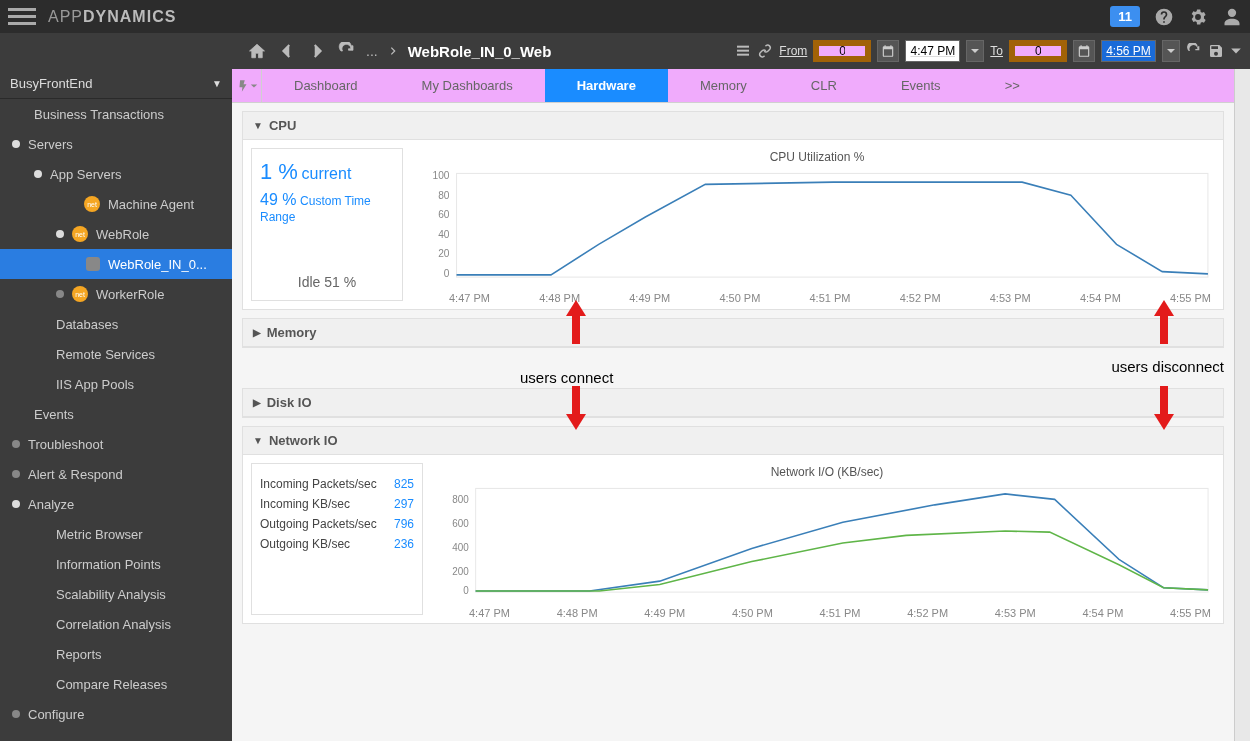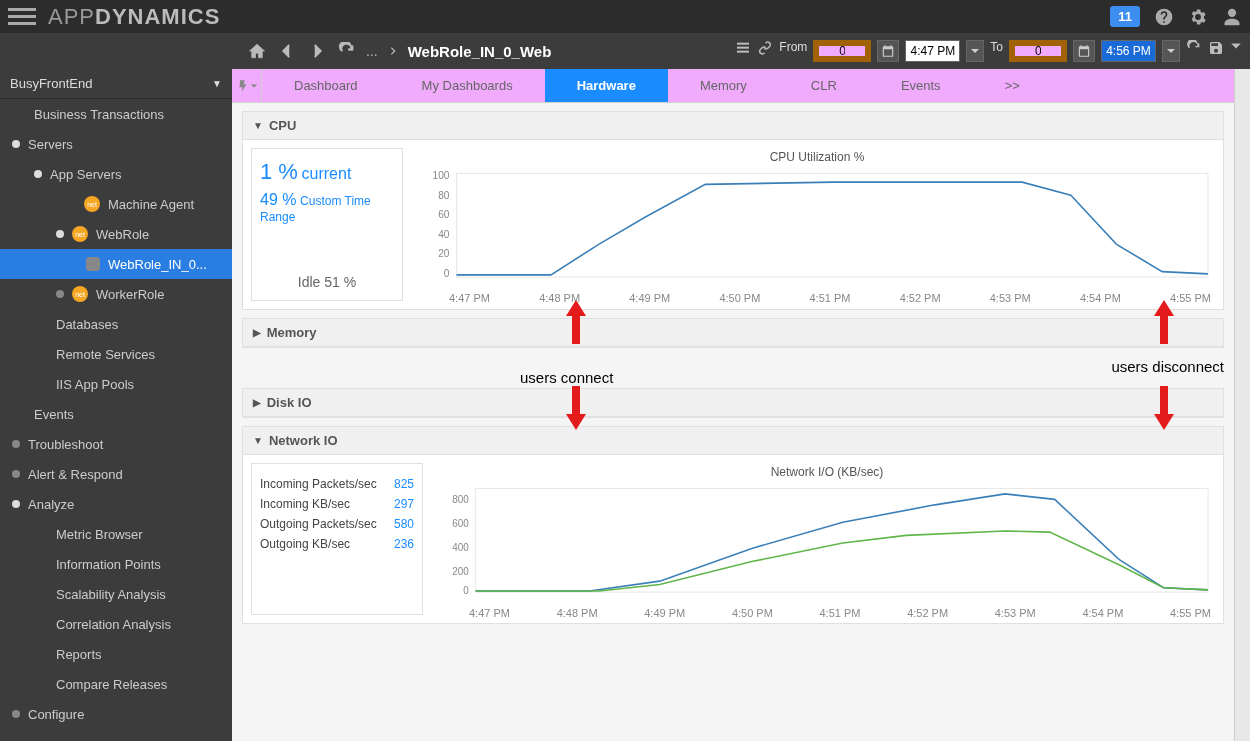--- a/index.html
+++ b/index.html
@@ -2,33 +2,33 @@
 <html><head>
 <meta charset="utf-8">
 <style>
 * { box-sizing: border-box; margin: 0; padding: 0; font-family: Arial, sans-serif; }
 html, body { width: 1250px; height: 741px; background: #fff; overflow: hidden; }
 
 
 .topbar { height: 33px; background: #2c2c2c; display: flex; align-items: center; padding: 0 8px; color: #aaa; }
 .hamburger { width: 28px; height: 28px; display: flex; flex-direction: column; justify-content: center; gap: 4px; cursor: pointer; margin-right: 12px; }
 .hamburger span { height: 3px; background: #aaa; }
-.brand { font-size: 22px; letter-spacing: 1px; font-weight: 300; color: #999; }
+.brand { font-size: 16px; letter-spacing: 1px; font-weight: 300; color: #999; }
 .brand b { font-weight: 700; color: #bbb; }
 .topbar-right { margin-left: auto; display: flex; align-items: center; gap: 14px; }
 .badge { background: #3c8ff0; color: #fff; padding: 3px 8px; border-radius: 3px; font-size: 13px; font-weight: bold; }
 .topicon { width: 20px; height: 20px; fill: #aaa; cursor: pointer; }
 
 
 .crumbbar { height: 36px; background: #3c3c3c; display: flex; align-items: center; padding: 0 8px; color: #ccc; gap: 10px; }
 .crumb-icons { display:flex; gap:12px; align-items:center; margin-left: 240px;}
 .crumb-icons svg { width:18px; height:18px; fill:#bbb; cursor:pointer; stroke:#bbb;}
 .crumb-text { color: #bbb; font-size: 14px; }
 .crumb-title { color: #fff; font-weight: bold; font-size: 15px; }
-.crumb-right { margin-left: auto; display: flex; gap: 6px; font-size: 12px; color:#ddd;}
+.crumb-right { margin-left: auto; display: flex; align-items: center; gap: 6px; font-size: 12px; color:#ddd;text-decoration:underline;}
 .date-input { background: #f0abfc; color:#000; padding: 2px 20px; font-size: 12px; border:6px solid #a16207; width: 58px; height:22px; text-align:center;}
 .time-input { background: #fff; color:#000; padding: 2px 4px; font-size: 12px; border:1px solid #666; width: 55px; height:22px; text-align:center;}
 .time-input.hl { background:#1a6bd8; color:#fff; }
 .cal-btn { width:22px; height:22px; background:#555; border:1px solid #666; display:flex; align-items:center; justify-content:center;}
 .cal-btn svg{width:14px;height:14px;fill:#ccc;}
 .dd-btn { width:18px; height:22px; background:#555; border:1px solid #666; display:flex; align-items:center; justify-content:center;}
 
 
 .layout { display: flex; height: calc(100% - 69px); }
 
@@ -366,21 +366,21 @@
           <div class="nrow">
                 <span>Incoming Packets/sec</span>
                 <span class="nval">825</span>
               </div>
           <div class="nrow">
                 <span>Incoming KB/sec</span>
                 <span class="nval">297</span>
               </div>
           <div class="nrow">
                 <span>Outgoing Packets/sec</span>
-                <span class="nval">580</span>
+                <span class="nval">796</span>
               </div>
           <div class="nrow">
                 <span>Outgoing KB/sec</span>
                 <span class="nval">236</span>
               </div>
         </div>
         <div class="chart-area">
           <div class="chart-title">Network I/O (KB/sec)</div>
           <svg class="chart-svg" viewBox="0 0 780 110" preserveAspectRatio="none">
             <text x="28" y="18" font-size="10" fill="#888" text-anchor="end">800</text>

